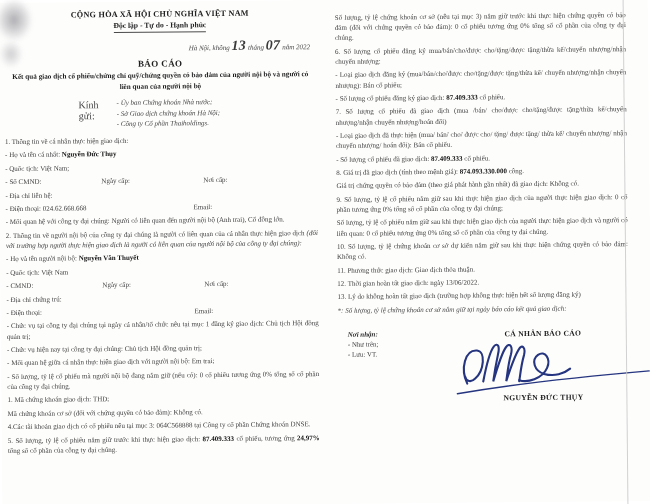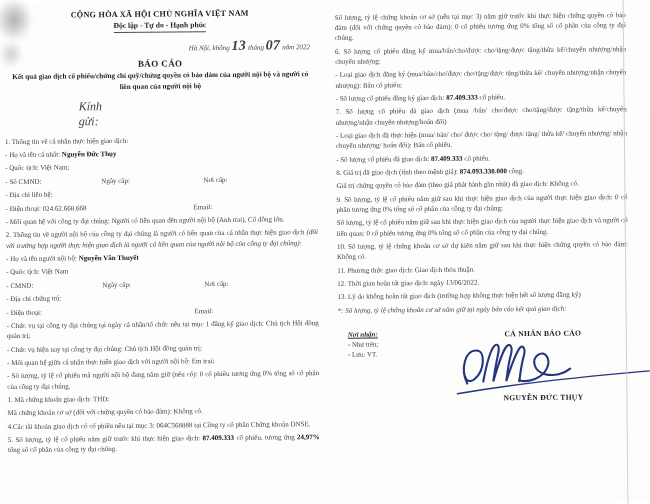--- a/index.html
+++ b/index.html
@@ -33,39 +33,39 @@
   .nat2{font-weight:bold;font-size:7.6px;margin-top:1.5px;color:#222;}
   .nat-rule{width:92px;height:0;border-bottom:1px solid #4a4a4a;margin:2px auto 0;}
 
   .date-wrap .para{ text-align:right;margin:9px 6px 5px 0;font-style:italic;color:#474747;}
   .hand{font-style:italic;font-weight:600;font-size:14px;letter-spacing:.4px;color:#3a3a3a;}
 
   .title{font-weight:bold;font-size:9px;text-align:center;letter-spacing:.4px;color:#1f1f1f;margin-top:2px;}
   .subtitle{font-weight:bold;font-size:7.2px;line-height:10.5px;text-align:center;color:#1f1f1f;margin:2.5px 2px 0;}
 
   .kg{display:flex;margin:6px 0 7px 74px;}
-  .kg-label{font-style:italic;font-size:12px;color:#454545;width:38px;flex:0 0 auto;padding-top:.5px;}
+  .kg-label{font-size:10px;color:#454545;width:38px;flex:0 0 auto;padding-top:.5px;}
   .kg-items .li-line{font-style:italic;font-size:7px;line-height:10.3px;color:#454545;}
 
   .para{
     font-size:7px;line-height:10.2px;color:var(--txt,#3d3d3d);
     text-align:justify;margin:0 0 3.2px;
   }
   .para .b{font-weight:bold;color:#161616;}
   .para .i{font-style:italic;}
   .para.it{font-style:italic;color:#474747;}
   .cols{display:flex;text-align:left;}
   .cols .col{flex:0 0 auto;}
   .cols3 .col0{width:96px;}
   .cols3 .col1{width:102px;}
   .cols2 .col0{width:188px;}
 
   .footer{display:flex;margin-top:15px;}
   .nn{margin-left:10px;width:96px;flex:0 0 auto;}
-  .nn-label{font-weight:bold;font-style:italic;font-size:7px;color:#2e2e2e;text-decoration:underline;margin-bottom:1.5px;}
+  .nn-label{font-weight:bold;font-style:italic;font-size:7px;color:#2e2e2e;margin-bottom:1.5px;}
   .nn .li-line{font-size:6.9px;line-height:9.8px;color:#3d3d3d;}
   .sig{margin-left:auto;width:172px;text-align:center;}
   .sig-title{font-weight:bold;font-size:7.6px;letter-spacing:.3px;color:#1d1d1d;}
   .sig-ink{display:block;width:180px;height:58px;margin:-1px 0 -4px -4px;overflow:visible;color:var(--ink,#26357f);}
   .sig-ink path{fill:none;stroke:currentColor;stroke-width:2.1;stroke-linecap:round;}
   .sig-ink .thin{stroke-width:1.4;}
   .sig-name{font-weight:bold;font-size:7.6px;letter-spacing:.3px;color:#1d1d1d;margin-top:2px;}
 </style>
 </head>
 <body>
@@ -81,20 +81,25 @@
 
     <div class="date-wrap">
         <div class="para date"><span>Hà Nội, không </span><span class="hand">13</span><span> tháng </span><span class="hand">07</span><span> năm 2022</span></div>
       </div>
 
     <div class="title">BÁO CÁO</div>
     <div class="subtitle">Kết quả giao dịch cổ phiếu/chứng chỉ quỹ/chứng quyền có bảo đảm của người nội bộ và người có liên quan của người nội bộ</div>
 
     <div class="kg">
       <div class="kg-label">Kính gửi:</div>
+      <div class="kg-items">
+          <div class="li-line">- Ủy ban Chứng khoán Nhà nước;</div>
+          <div class="li-line">- Sở Giao dịch chứng khoán Hà Nội;</div>
+          <div class="li-line">- Công ty Cổ phần Thaiholdings.</div>
+        </div>
     </div>
 
     <div>
         <div class="para"><span>1. Thông tin về cá nhân thực hiện giao dịch:</span></div>
         <div class="para"><span>- Họ và tên cá nhất: </span><span class="b">Nguyễn Đức Thụy</span></div>
         <div class="para"><span>- Quốc tịch: Việt Nam;</span></div>
         <div class="para cols cols3">
           <span class="col col0">- Số CMND:</span>
           <span class="col col1">Ngày cấp:</span>
           <span class="col col2">Nơi cấp:</span>

